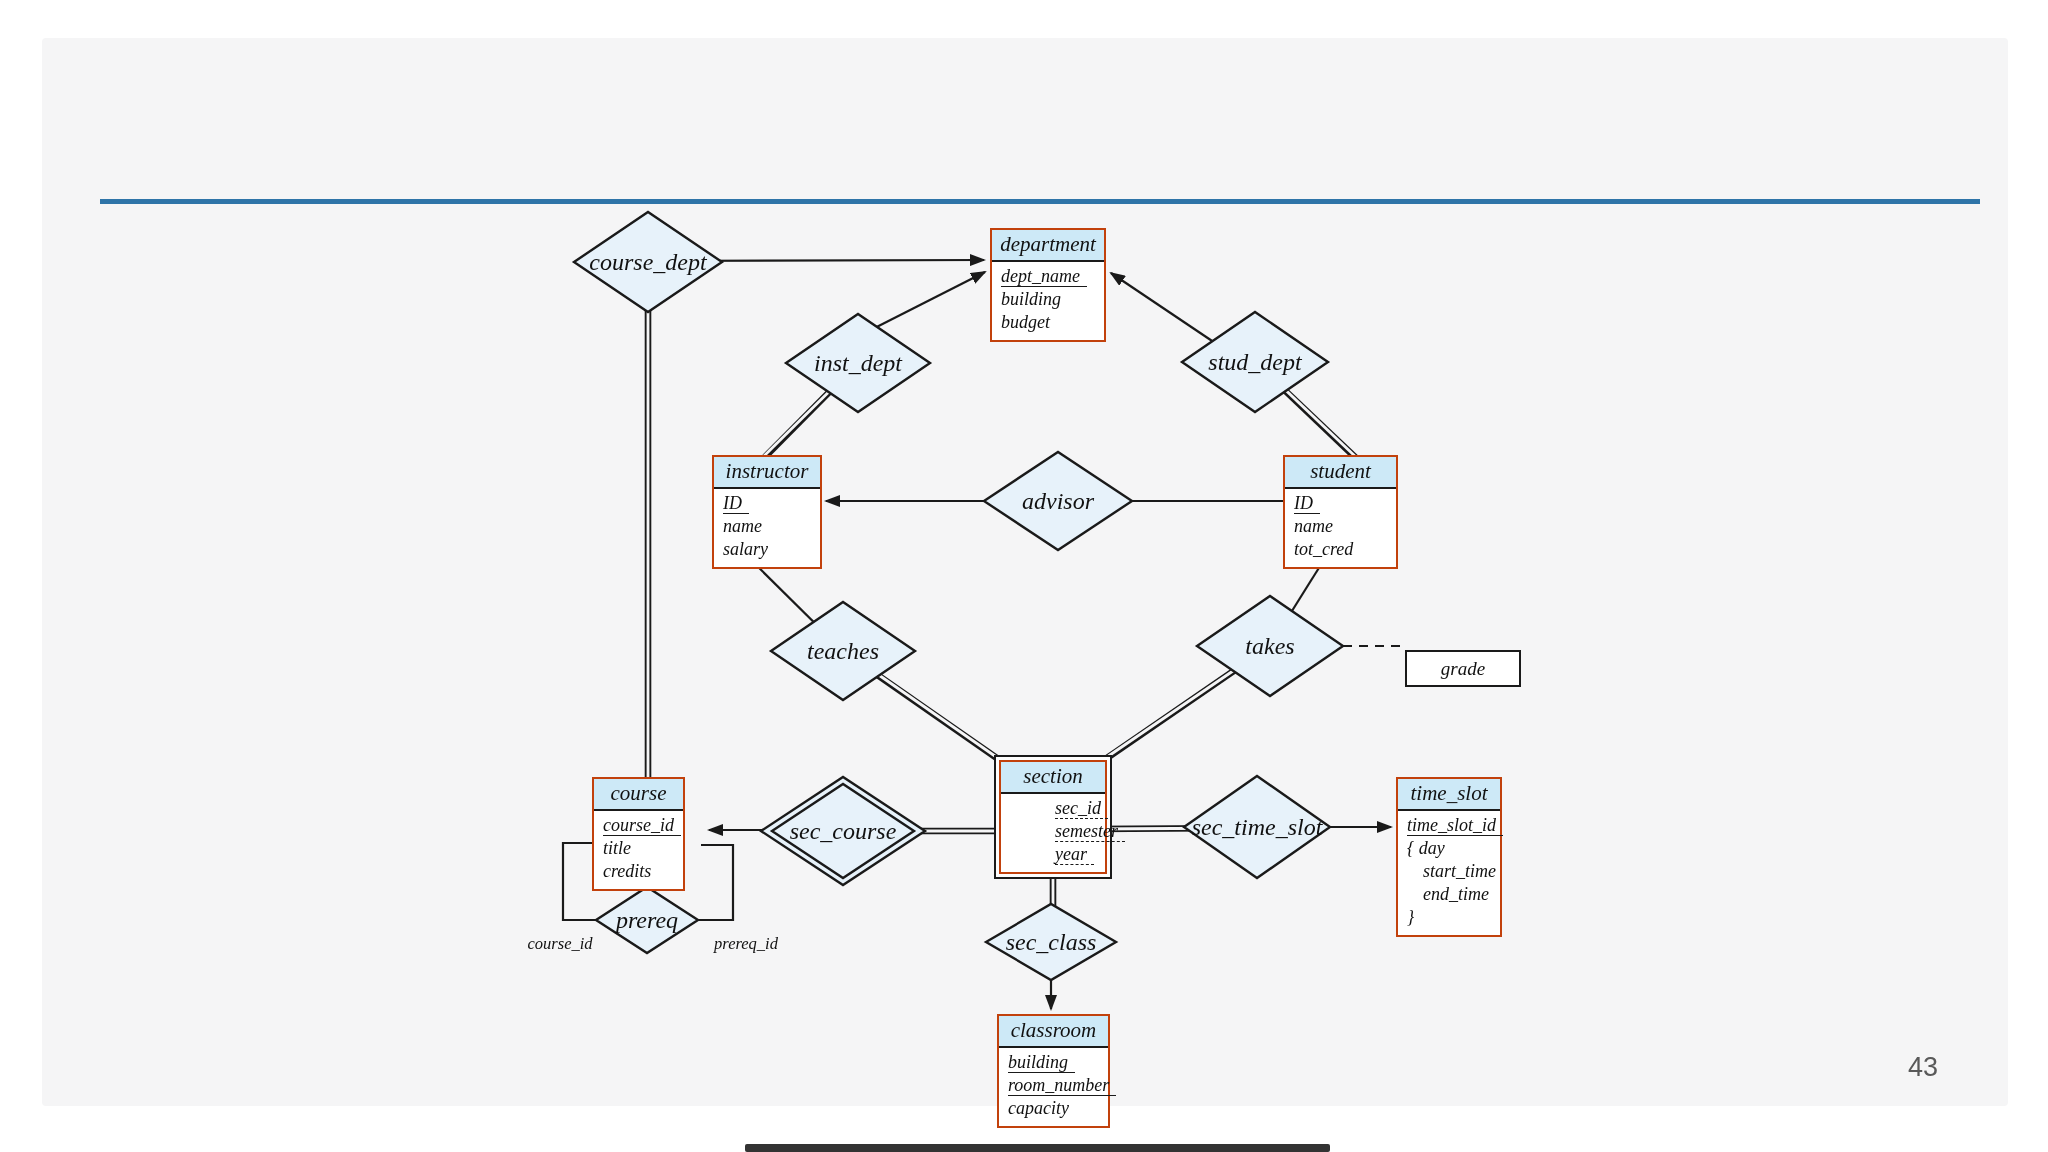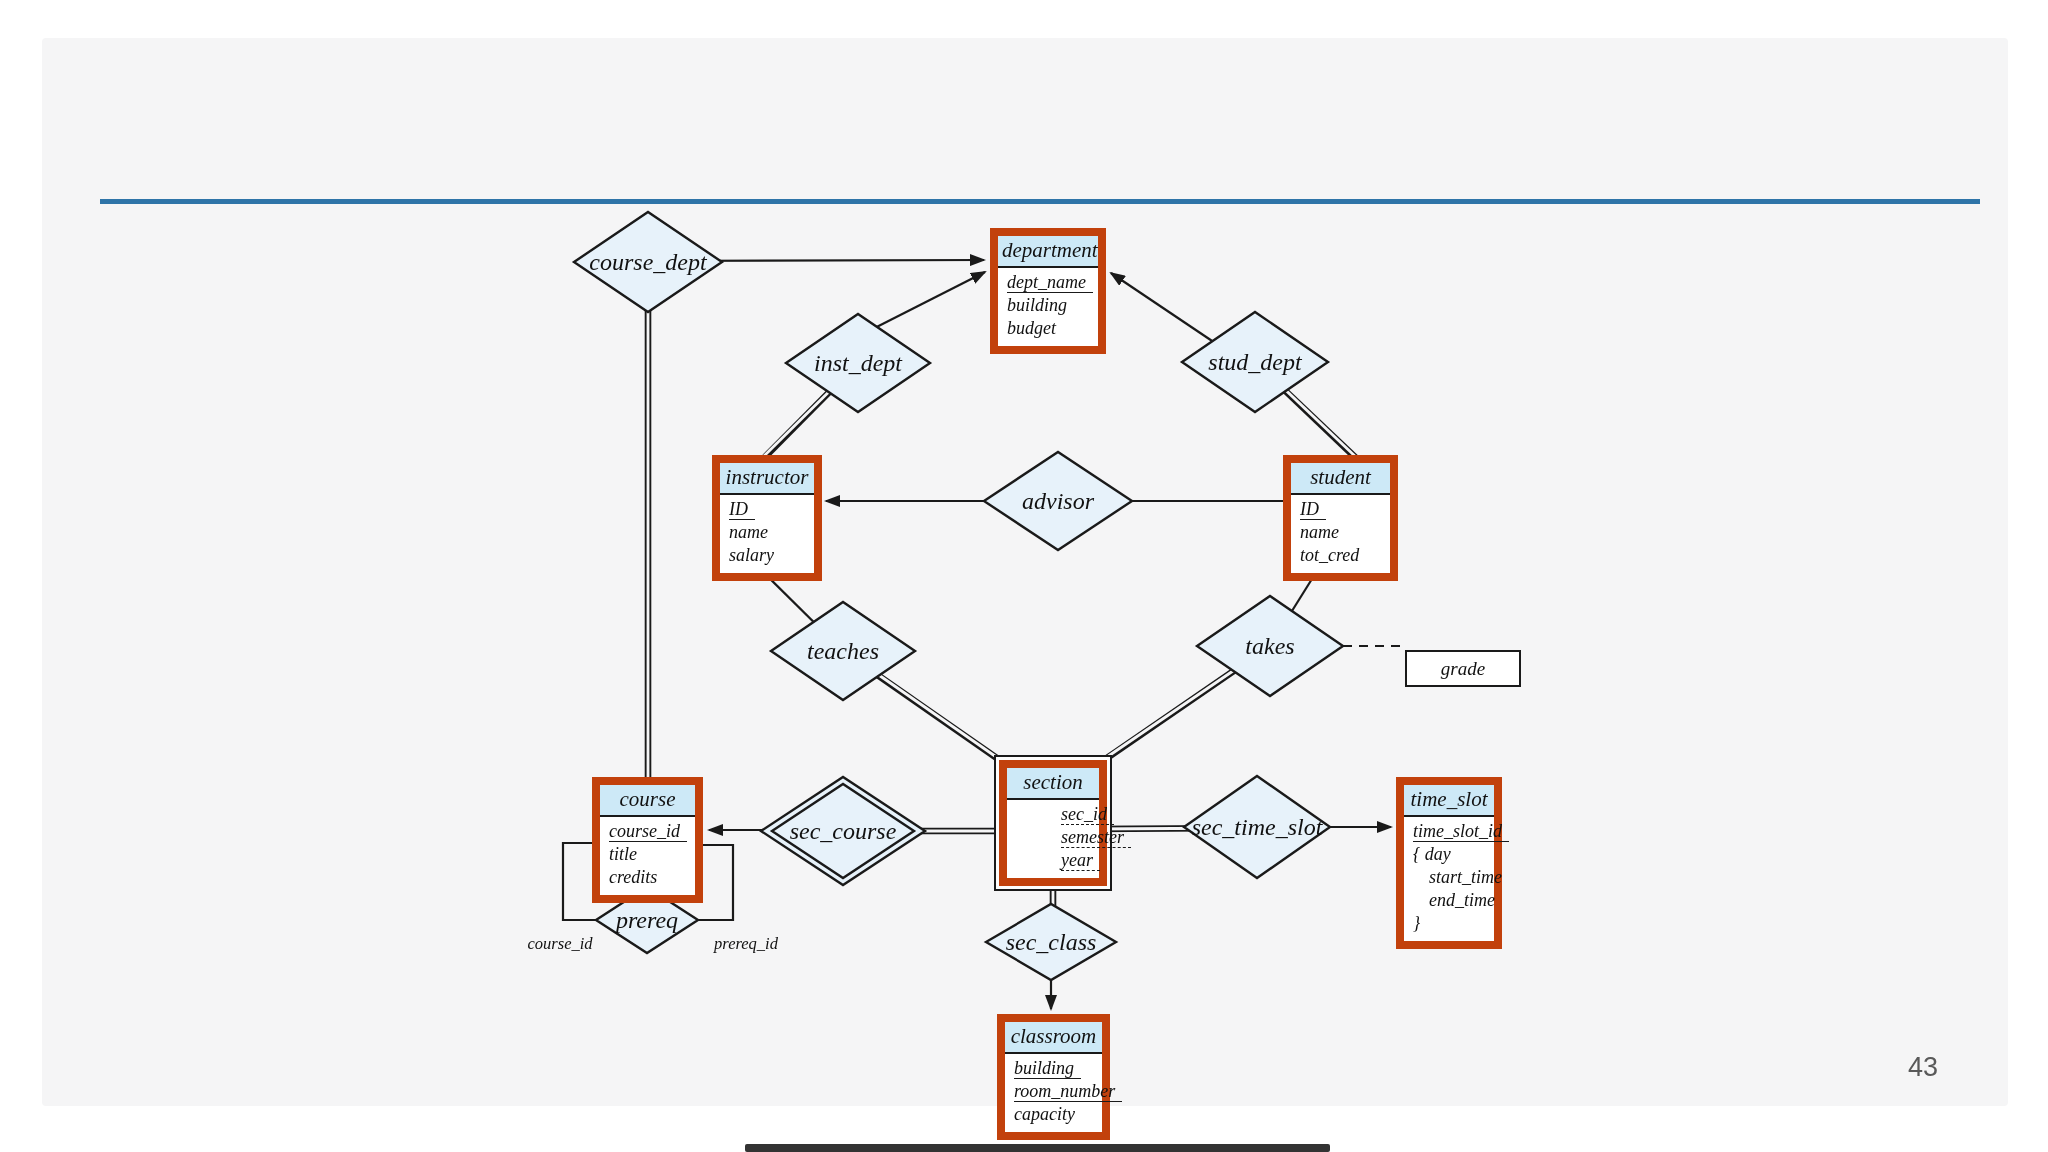--- a/index.html
+++ b/index.html
@@ -7,21 +7,21 @@
         font-family:"Liberation Serif", serif;}
   #slide{position:absolute;left:42px;top:38px;width:1966px;height:1068px;
          background:#f5f5f6;border-radius:4px;}
   #diagram-svg{position:absolute;left:0;top:0;width:2048px;height:1152px;}
 
   .page-title{position:absolute;left:98px;top:78px;width:1500px;
               font-family:"Liberation Sans", sans-serif;font-size:62px;color:#161616;
               letter-spacing:0px;text-shadow:2px 3px 3px rgba(0,0,0,0.35);white-space:nowrap;}
   .title-rule{position:absolute;left:100px;top:199px;width:1880px;height:5px;background:#2e74a8;}
 
-  .entity{position:absolute;border:8px solid #c2410c;background:#ffffff;box-sizing:border-box;}
+  .entity{position:absolute;border:2px solid #c2410c;background:#ffffff;box-sizing:border-box;}
   .entity.weak{box-shadow:0 0 0 3px #fdfdfd, 0 0 0 5px #1a1a1a;}
   .ehead{background:#cde9f7;border-bottom:2px solid #1a1a1a;text-align:center;
          font-style:italic;font-size:21px;color:#111;padding:2px 4px 3px;}
   .eattrs{padding:3px 9px 6px;font-style:italic;font-size:18px;color:#111;}
   .eattrs .row{line-height:23px;white-space:nowrap;}
   .eattrs .indent{padding-left:16px;}
   .u-solid{border-bottom:1.6px solid #1a1a1a;padding-right:7px;}
   .u-dashed{border-bottom:1.6px dashed #1a1a1a;padding-right:7px;margin-left:45px;}
 
   .dlabel{position:absolute;transform:translate(-50%,-50%);font-style:italic;
@@ -127,21 +127,21 @@
 
   <div class="entity" style="left:1283px;top:455px;width:115px">
     <div class="ehead">student</div>
     <div class="eattrs">
       <div class="row"><span class="u-solid">ID</span></div>
       <div class="row"><span>name</span></div>
       <div class="row"><span>tot_cred</span></div>
     </div>
   </div>
 
-  <div class="entity" style="left:592px;top:777px;width:111px">
+  <div class="entity" style="left:592px;top:777px;width:93px">
     <div class="ehead">course</div>
     <div class="eattrs">
       <div class="row"><span class="u-solid">course_id</span></div>
       <div class="row"><span>title</span></div>
       <div class="row"><span>credits</span></div>
     </div>
   </div>
 
   <div class="entity weak" style="left:999px;top:760px;width:108px">
     <div class="ehead">section</div>

